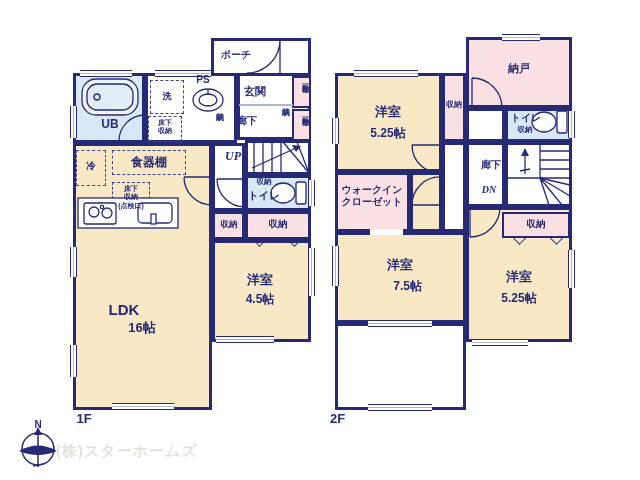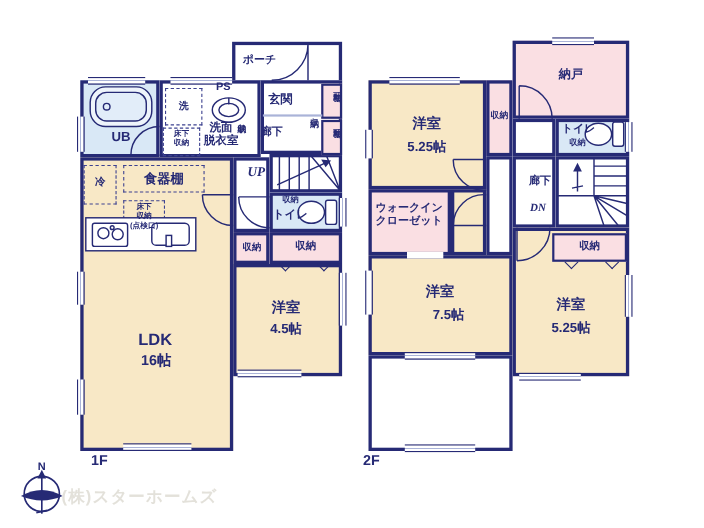--- a/index.html
+++ b/index.html
@@ -177,24 +177,20 @@
     </g>
   </svg>
 
   <div class="lbl" style="left:206px;top:49px;width:60px;font-size:10px;">ポーチ</div>
   <div class="lbl" style="left:230px;top:85px;width:50px;font-size:11px;">玄関</div>
   <div class="lbl" style="left:222px;top:115px;width:50px;font-size:10px;">廊下</div>
   <div class="lbl serifital" style="left:222px;top:149px;width:22px;font-size:12px;">UP</div>
   <div class="lbl" style="left:88px;top:117px;width:44px;font-size:12px;">UB</div>
   <div class="lbl" style="left:158px;top:91px;width:18px;font-size:9px;">洗</div>
   <div class="lbl" style="left:190px;top:74px;width:26px;font-size:10px;">PS</div>
-  <div class="lbl" style="left:172px;top:110px;width:58px;font-size:10.5px;">
-    <div>洗面</div>
-    <div>脱衣室</div>
-  </div>
   <div class="lbl" style="left:149px;top:119px;width:32px;font-size:7px;">
     <div>床下</div>
     <div>収納</div>
   </div>
   <div class="lbl vert" style="left:211px;top:106px;width:13px;font-size:8px;">収納</div>
   <div class="lbl vert" style="left:277px;top:101px;width:13px;font-size:8px;">収納</div>
   <div class="lbl vert" style="left:294px;top:78px;width:15px;font-size:7px;">可動棚</div>
   <div class="lbl vert" style="left:294px;top:111px;width:15px;font-size:7px;">可動棚</div>
   <div class="lbl" style="left:78px;top:160px;width:26px;font-size:9.5px;">冷</div>
   <div class="lbl" style="left:117px;top:155px;width:64px;font-size:12px;">食器棚</div>
@@ -202,23 +198,23 @@
     <div>床下</div>
     <div>収納</div>
     <div>(点検口)</div>
   </div>
   <div class="lbl" style="left:250px;top:178px;width:28px;font-size:7.5px;">収納</div>
   <div class="lbl" style="left:242px;top:189px;width:44px;font-size:10.5px;">トイレ</div>
   <div class="lbl" style="left:214px;top:219px;width:30px;font-size:8.5px;">収納</div>
   <div class="lbl" style="left:262px;top:218px;width:32px;font-size:9.5px;">収納</div>
   <div class="lbl" style="left:237px;top:272px;width:46px;font-size:13px;">洋室</div>
   <div class="lbl" style="left:236px;top:292px;width:48px;font-size:12px;">4.5帖</div>
-  <div class="lbl" style="left:116px;top:301px;width:50px;font-size:15px;">LDK</div>
+  <div class="lbl" style="left:99px;top:301px;width:50px;font-size:15px;">LDK</div>
   <div class="lbl" style="left:116px;top:320px;width:52px;font-size:13px;">16帖</div>
-  <div class="lbl" style="left:70px;top:411px;width:28px;font-size:13px;font-weight:600;text-align:right;">1F</div>
+  <div class="lbl" style="left:70px;top:411px;width:28px;font-size:13px;font-weight:600;text-align:center;">1F</div>
 
   <div class="lbl" style="left:497px;top:62px;width:44px;font-size:11px;">納戸</div>
   <div class="lbl" style="left:443px;top:100px;width:22px;font-size:8px;">収納</div>
   <div class="lbl" style="left:506px;top:112px;width:40px;font-size:10px;">トイレ</div>
   <div class="lbl" style="left:511px;top:126px;width:28px;font-size:7.5px;">収納</div>
   <div class="lbl" style="left:468px;top:159px;width:46px;font-size:10px;">廊下</div>
   <div class="lbl serifital" style="left:478px;top:184px;width:22px;font-size:10px;">DN</div>
   <div class="lbl" style="left:365px;top:104px;width:46px;font-size:13px;">洋室</div>
   <div class="lbl" style="left:361px;top:126px;width:54px;font-size:12px;">5.25帖</div>
   <div class="lbl" style="left:336px;top:184px;width:72px;font-size:10px;">

